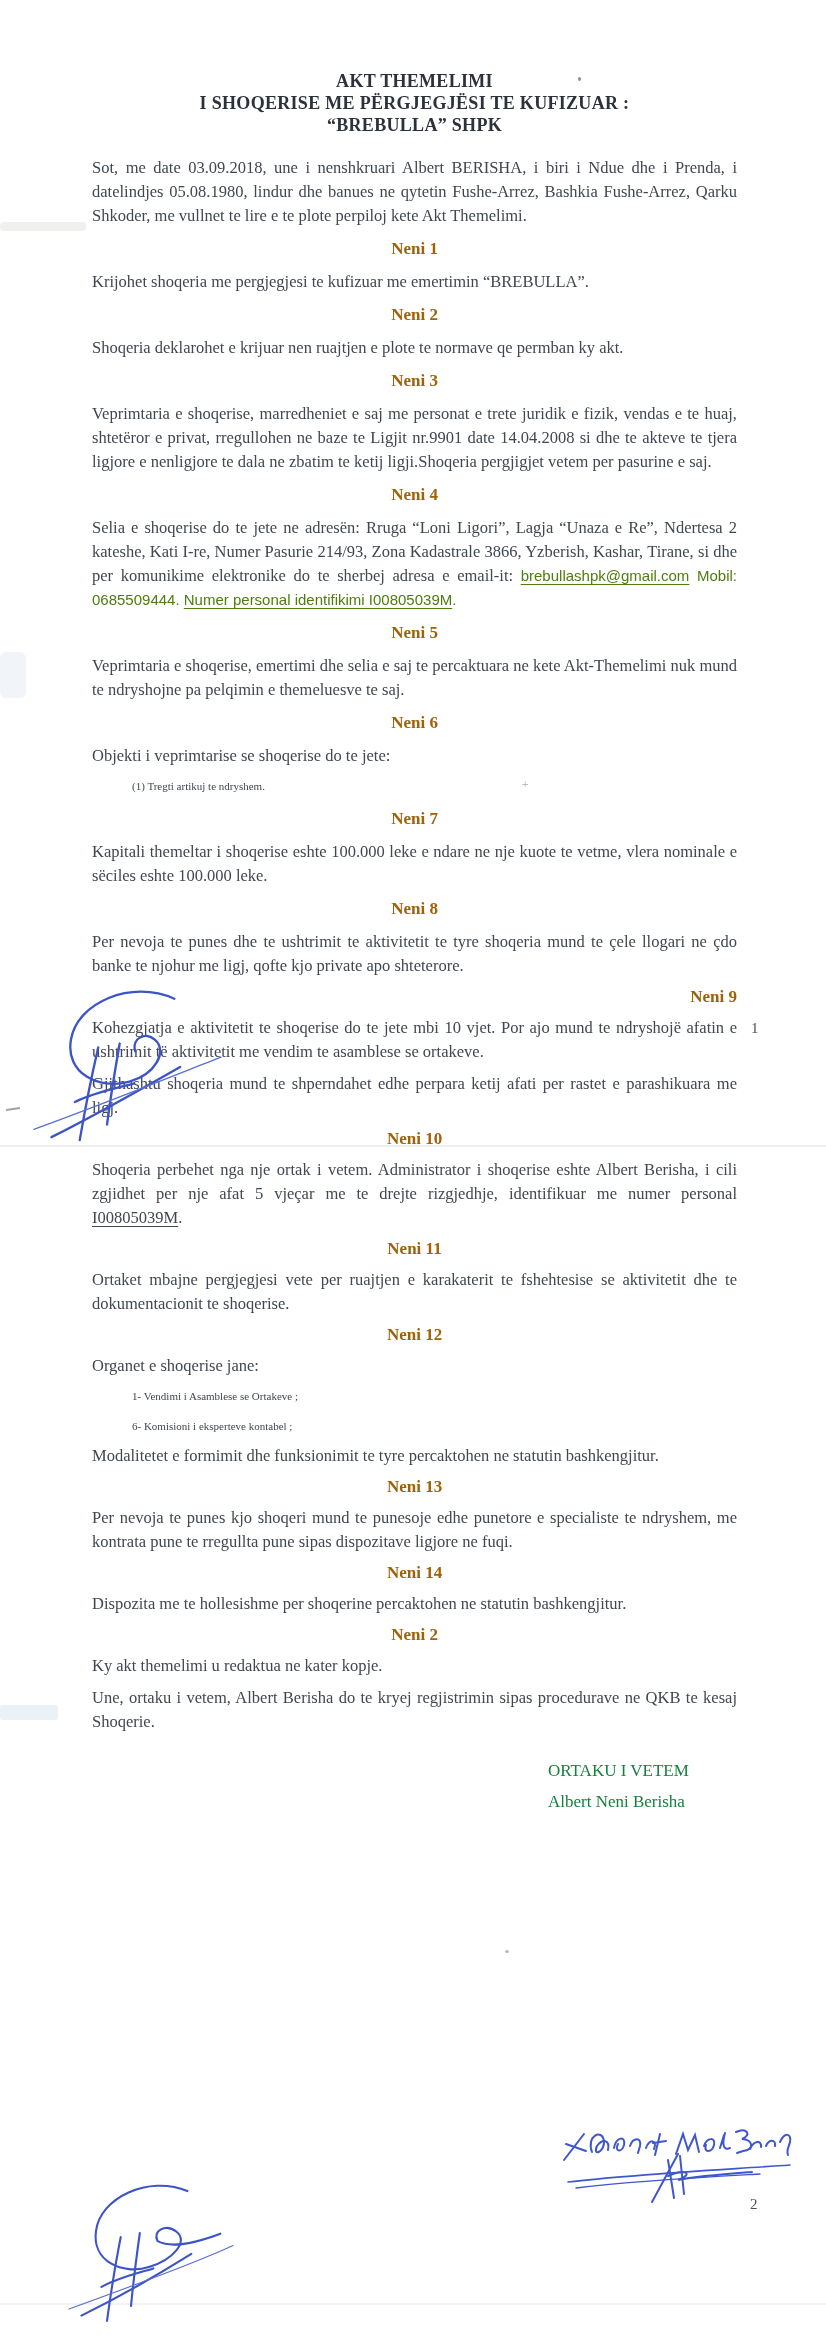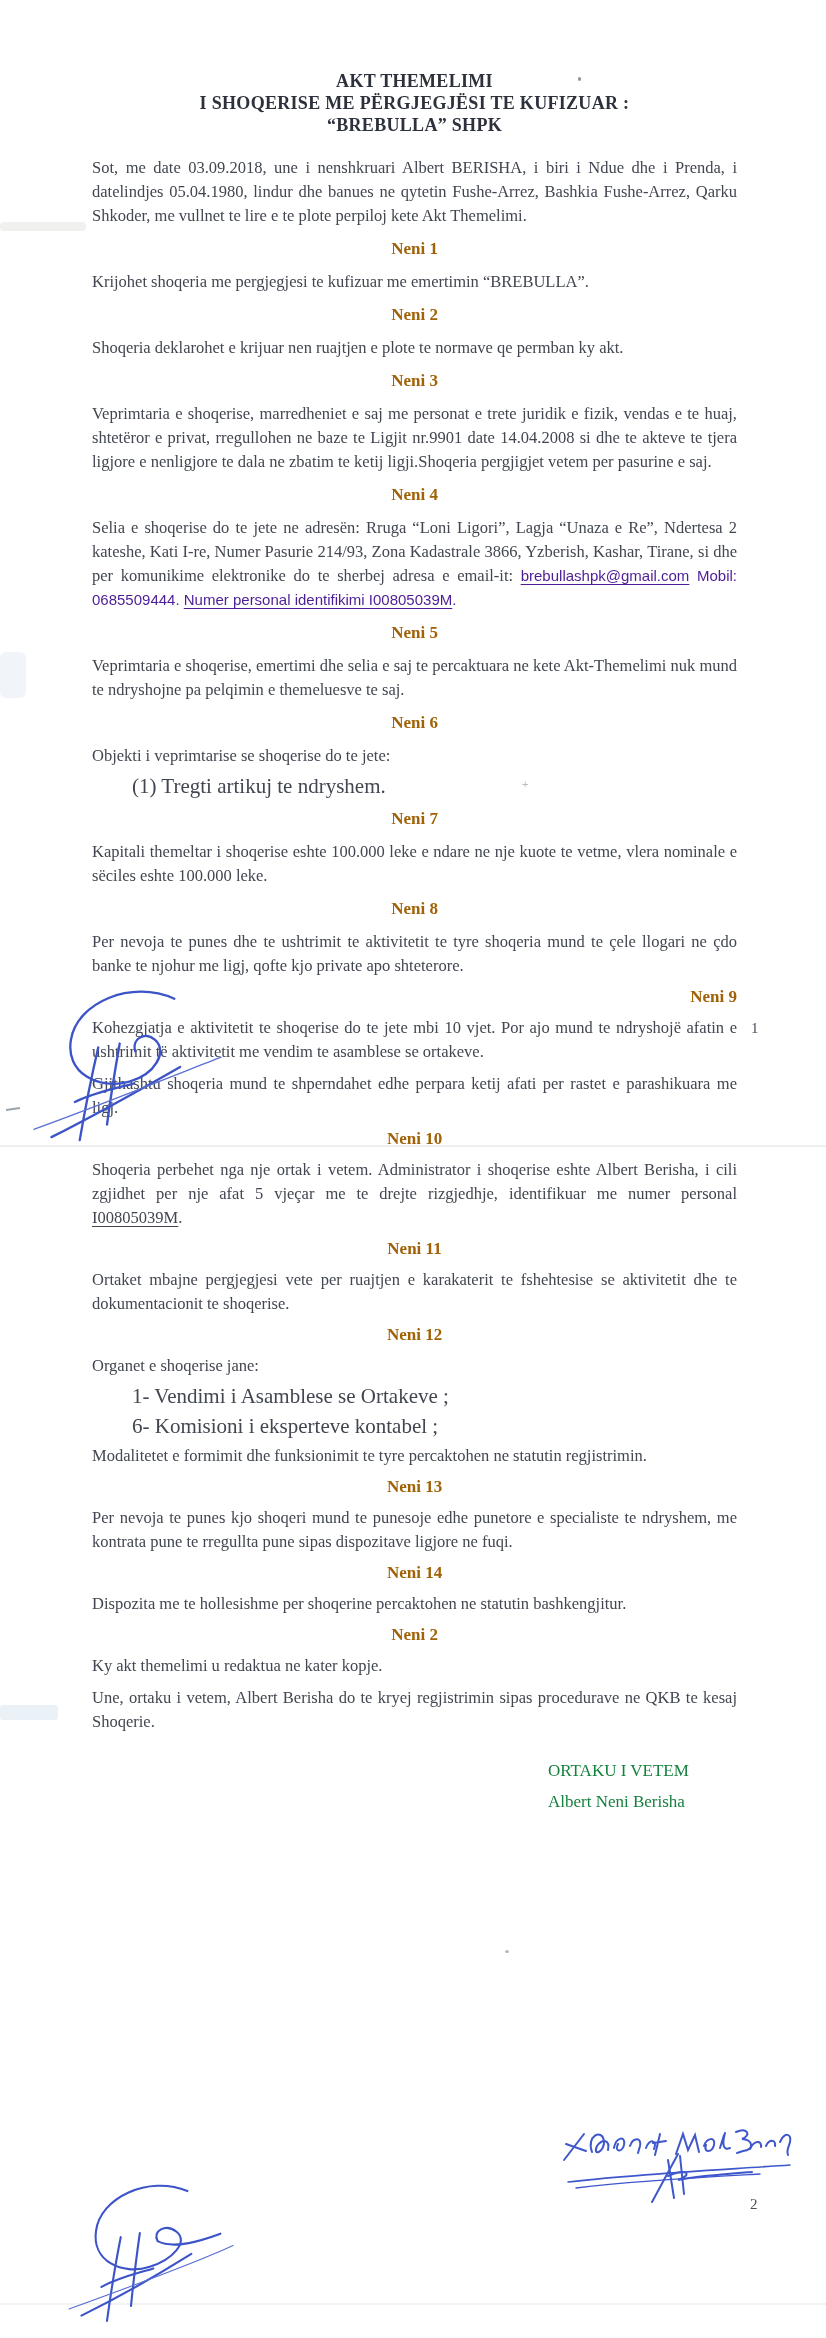--- a/index.html
+++ b/index.html
@@ -10,23 +10,23 @@
     color:#414650;
   }
   .content { padding:0 89px 0 92px; }
   .title-block { margin-top:70px; text-align:center; font-weight:bold; color:#2c313c;
     font-size:18px; line-height:22px; letter-spacing:0.3px; }
   .title-block .t-line { white-space:nowrap; }
   .heading { font-weight:bold; text-align:center; font-size:17px; line-height:22px;
     margin:10px 0; color:#a16207; }
   .para { font-size:16.5px; line-height:24px; text-align:justify; margin:0; }
   .intro { margin-top:20px; }
-  .list-item { font-size:21px; line-height:24px; padding-left:40px; margin-top:6px; }
+  .list-item { font-size:11px; line-height:24px; padding-left:40px; margin-top:6px; }
   .closing { margin-top:6px; }
-  .sans-seg { font-family:"Liberation Sans", sans-serif; font-size:15px; color:#4c1d95; }
+  .sans-seg { font-family:"Liberation Sans", sans-serif; font-size:15px; color:#4d7c0f; }
   .u { text-decoration:underline; text-underline-offset:3px; }
   .page2 .heading { margin:8px 0; }
   .neni9-gap { margin-top:186px;text-align:right; }
   .p2-sub { margin-top:8px; }
   .signatory { margin-top:26px; padding-left:456px; font-size:17px; line-height:22px;
     color:#15803d; }
   .signatory .name { margin-top:9px; }
   .page-number { position:absolute; font-size:15px; color:#4a505a; }
   .pn1 { left:751px; top:1020px; }
   .pn2 { left:750px; top:2196px; }
@@ -53,21 +53,21 @@
 <div class="doc">
 
   <div class="content page1">
 
     <div class="title-block">
       <div class="t-line">AKT THEMELIMI</div>
       <div class="t-line">I SHOQERISE ME PËRGJEGJËSI TE KUFIZUAR :</div>
       <div class="t-line">“BREBULLA” SHPK</div>
     </div>
 
-    <p class="para intro">Sot, me date 03.09.2018, une i nenshkruari Albert BERISHA, i biri i Ndue dhe i Prenda, i datelindjes 05.04.1980, lindur dhe banues ne qytetin Fushe-Arrez, Bashkia Fushe-Arrez, Qarku Shkoder, me vullnet te lire e te plote perpiloj kete Akt Themelimi.</p>
+    <p class="para intro">Sot, me date 03.09.2018, une i nenshkruari Albert BERISHA, i biri i Ndue dhe i Prenda, i datelindjes 05.08.1980, lindur dhe banues ne qytetin Fushe-Arrez, Bashkia Fushe-Arrez, Qarku Shkoder, me vullnet te lire e te plote perpiloj kete Akt Themelimi.</p>
 
     <div>
       <div class="heading">Neni 1</div>
       <p class="para">Krijohet shoqeria me pergjegjesi te kufizuar me emertimin “BREBULLA”.</p>
     </div>
 
     <div>
       <div class="heading">Neni 2</div>
       <p class="para">Shoqeria deklarohet e krijuar nen ruajtjen e plote te normave qe permban ky akt.</p>
     </div>
@@ -120,21 +120,21 @@
     <div>
       <div class="heading">Neni 11</div>
       <p class="para">Ortaket mbajne pergjegjesi vete per ruajtjen e karakaterit te fshehtesise se aktivitetit dhe te dokumentacionit te shoqerise.</p>
     </div>
 
     <div>
       <div class="heading">Neni 12</div>
       <p class="para">Organet e shoqerise jane:</p>
       <div class="list-item">1- Vendimi i Asamblese se Ortakeve ;</div>
       <div class="list-item">6- Komisioni i eksperteve kontabel ;</div>
-      <p class="para closing">Modalitetet e formimit dhe funksionimit te tyre percaktohen ne statutin regjistrimin.</p>
+      <p class="para closing">Modalitetet e formimit dhe funksionimit te tyre percaktohen ne statutin bashkengjitur.</p>
     </div>
 
     <div>
       <div class="heading">Neni 13</div>
       <p class="para">Per nevoja te punes kjo shoqeri mund te punesoje edhe punetore e specialiste te ndryshem, me kontrata pune te rregullta pune sipas dispozitave ligjore ne fuqi.</p>
     </div>
 
     <div>
       <div class="heading">Neni 14</div>
       <p class="para">Dispozita me te hollesishme per shoqerine percaktohen ne statutin bashkengjitur.</p>

